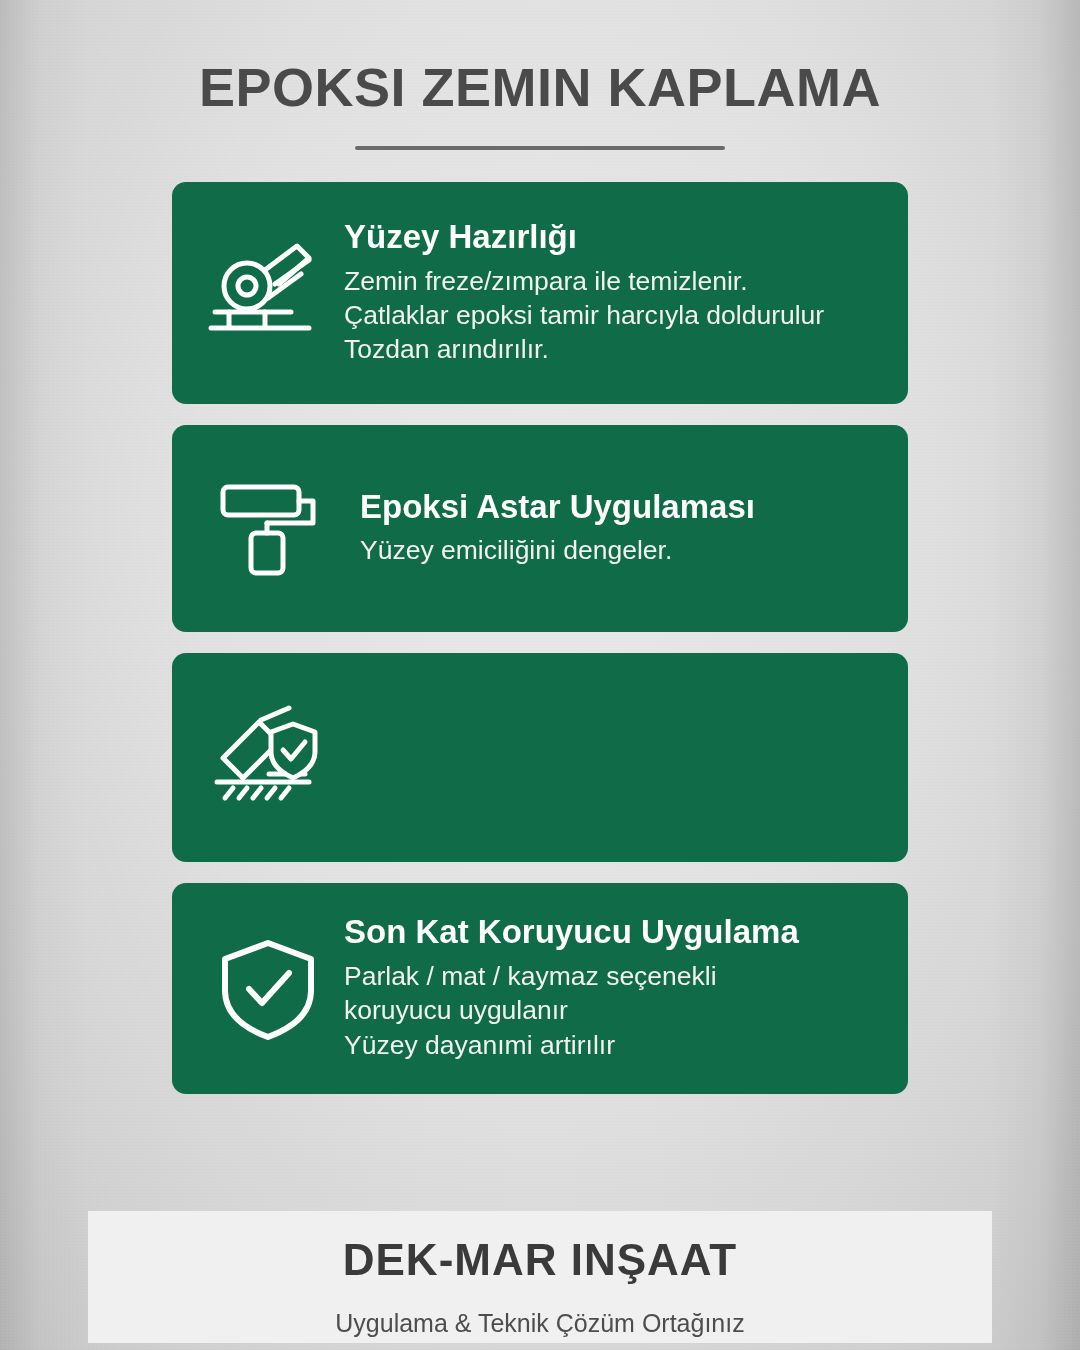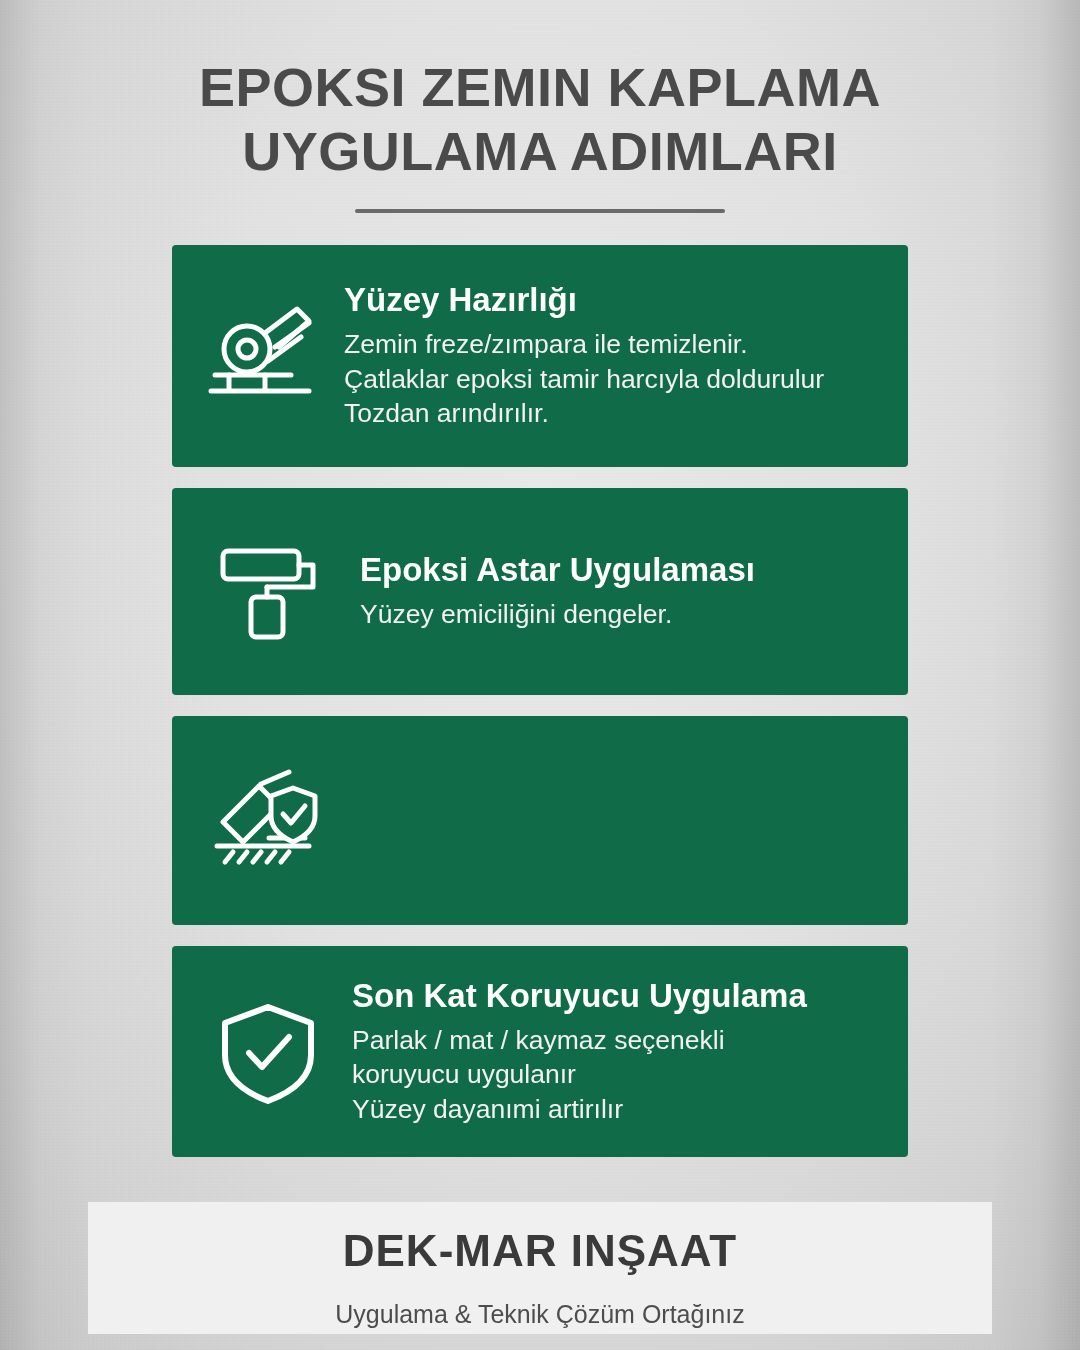--- a/index.html
+++ b/index.html
@@ -52,32 +52,32 @@
     border-radius: 2px;
   }
   .cards {
     position: relative;
     margin-top: 32px;
     padding: 0 172px 0 172px;
   }
   .card {
     position: relative;
     background: #0f6b48;
-    border-radius: 4px;
+    border-radius: 14px;
     margin-bottom: 21px;
     display: flex;
     align-items: center;
     box-sizing: border-box;
     padding: 18px 16px 18px 20px;
     min-height: 190px;
   }
   .card.card-1 { min-height: 222px; }
   .card.card-2 { min-height: 207px; gap: 16px; }
   .card.card-3 { min-height: 209px; }
-  .card.card-4 { min-height: 211px; gap: 8px; }
+  .card.card-4 { min-height: 211px; }
   .icon-wrap {
     flex: 0 0 152px;
     display: flex;
     align-items: center;
     justify-content: center;
   }
   .card-body {
     flex: 1 1 auto;
     padding-right: 4px;
   }
@@ -91,21 +91,21 @@
   .card-line {
     color: #f2f2f2;
     font-size: 26.5px;
     line-height: 1.30;
     white-space: nowrap;
   }
   .footer {
     position: absolute;
     left: 88px;
     right: 88px;
-    bottom: 16px;
+    bottom: 7px;
     height: 132px;
     background: #f0f0f0;
     text-align: center;
     box-sizing: border-box;
     padding-top: 24px;
   }
   .footer-brand {
     font-size: 44px;
     font-weight: bold;
     color: #3a3a3a;
@@ -119,21 +119,20 @@
   svg { display: block; }
 </style>
 </head>
 <body>
 
 <div class="poster">
   <div class="texture"></div>
 
   <div class="header">
     <div class="title-line">EPOKSI ZEMIN KAPLAMA</div>
-    <div class="title-line">UYGULAMA ADIMLARI</div>
     <div class="rule"></div>
   </div>
 
   <div class="cards">
 
     <div class="card card-1">
       <div class="icon-wrap">
         <svg width="126" height="118" viewBox="0 0 126 118" fill="none" stroke="#ffffff" stroke-width="5" stroke-linecap="round" stroke-linejoin="round">
           <circle cx="42" cy="52" r="23"></circle>
           <circle cx="42" cy="52" r="9"></circle>

